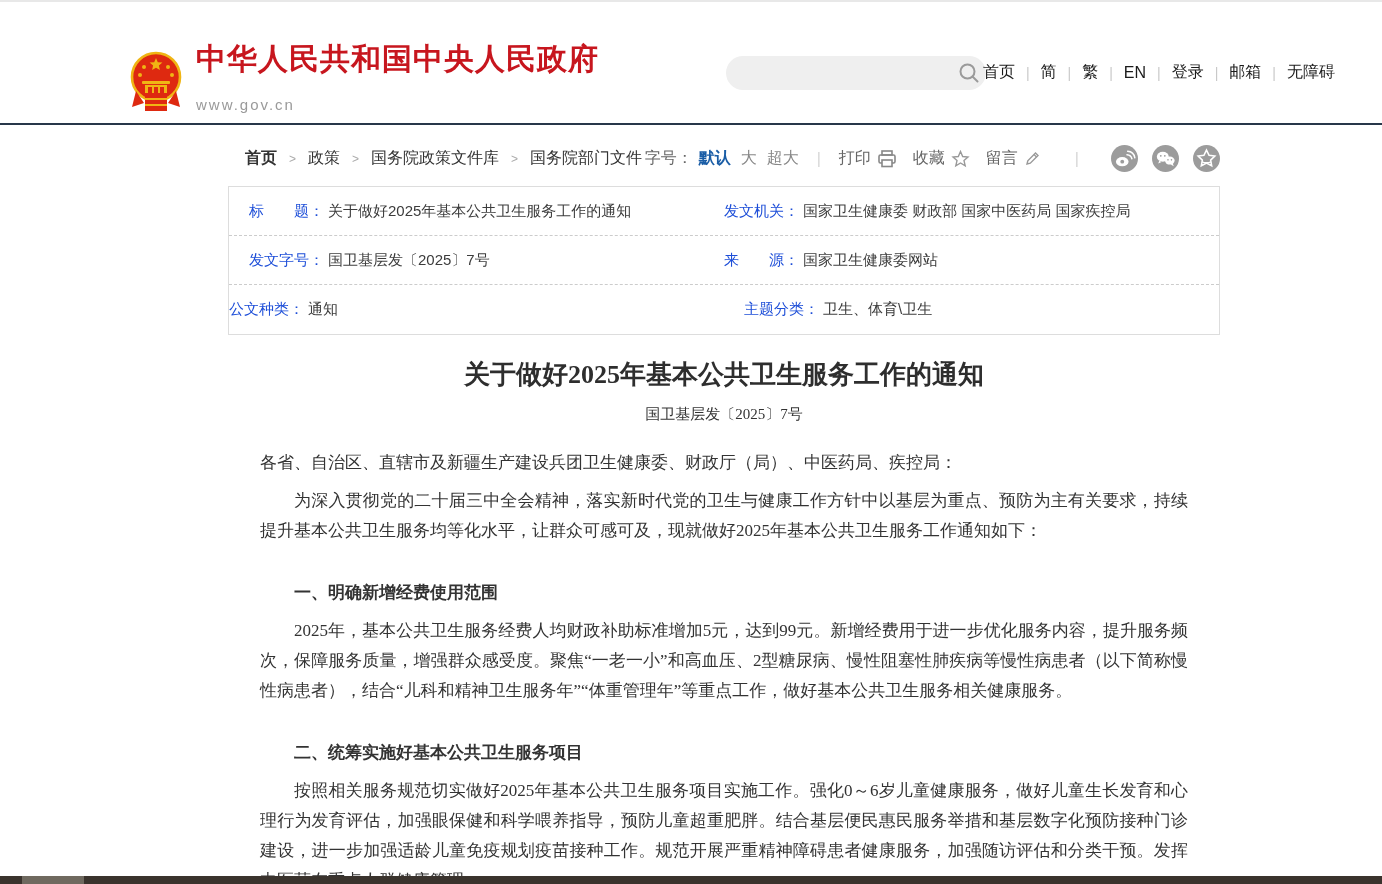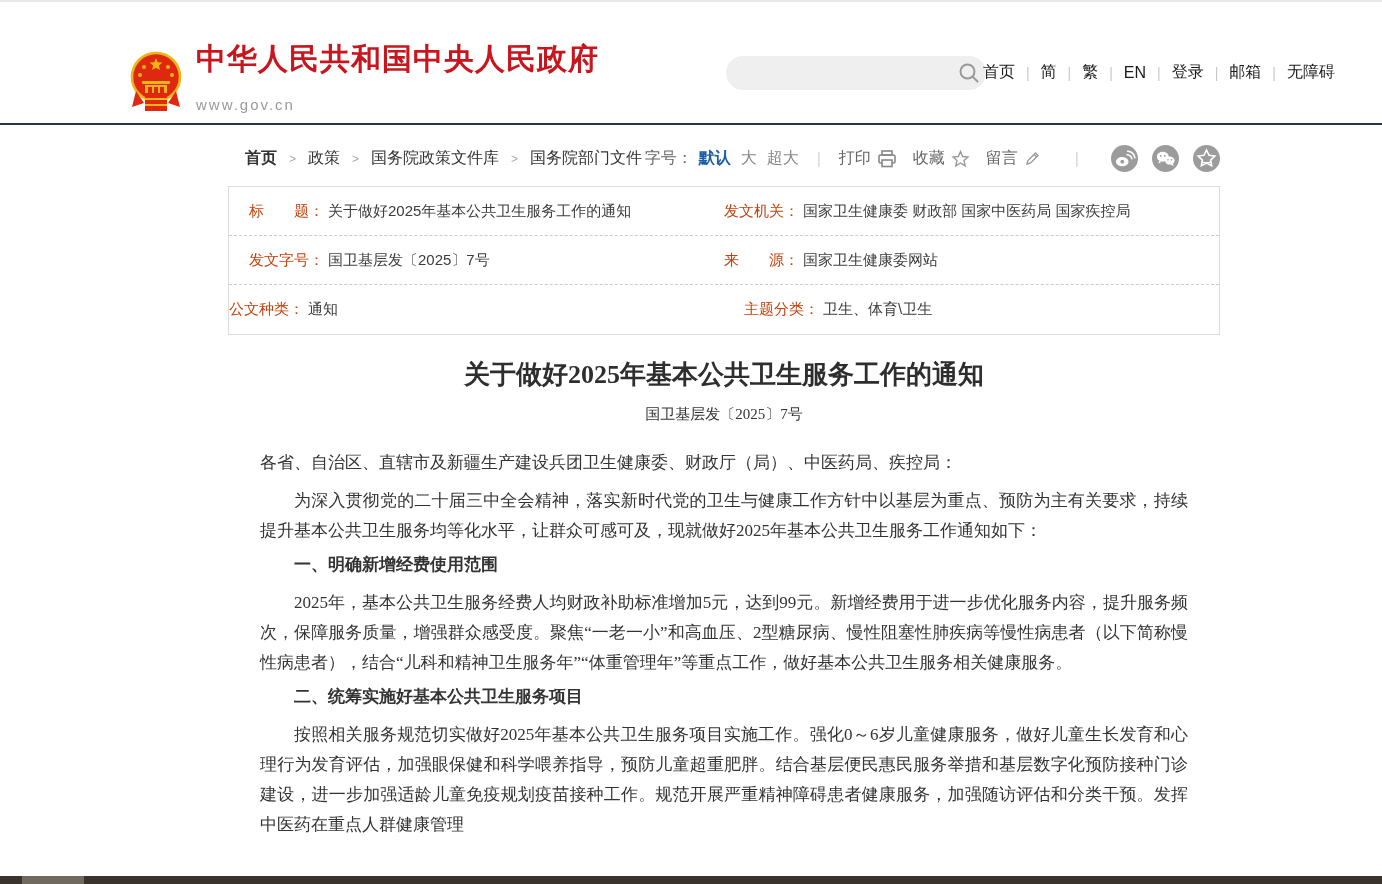--- a/index.html
+++ b/index.html
@@ -49,30 +49,30 @@
   .share-group { display:flex; align-items:center; }
   .share-group .circle-icon { margin-left:14px; cursor:pointer; display:inline-flex; }
 
   
   .meta-table { border:1px solid #ddd; background:#fff; }
   .meta-row { display:flex; height:49px; align-items:center; border-bottom:1px dashed #ccc; }
   .meta-row:last-child { border-bottom:none; }
   .meta-cell { display:flex; align-items:center; font-size:15px; }
   .meta-cell.c1 { width:495px; padding-left:20px; }
   .meta-cell.c2 { flex:1; }
-  .meta-label { color:#c2410c; white-space:pre; }
+  .meta-label { color:#1d4ed8; white-space:pre; }
   .meta-value { color:#3c3c3c; margin-left:4px; }
 
   
   .article { padding:0 32px; font-family:"Liberation Serif","DejaVu Serif",serif; }
   .article-title { text-align:center; font-size:26px; font-weight:bold; color:#2e2e2e; margin-top:22px; }
   .doc-num { text-align:center; font-size:15px; color:#333; margin-top:13px; }
   .para { font-size:17px; line-height:30px; color:#333; margin-top:8px; text-align:justify; }
   .para.indent { text-indent:2em; }
-  .para.heading { font-weight:bold; text-indent:2em; font-size:17px; margin-top:4px; }
+  .para.heading { font-weight:bold; text-indent:2em; font-size:17px; margin-top:32px; }
   .para.salutation { margin-top:24px; }
 
   
   .bottom-bar { position:absolute; left:0; bottom:0; width:1382px; height:8px; background:#3a332d; }
   .bottom-bar .thumb { position:absolute; left:22px; top:0; width:62px; height:8px; background:#6f695f; }
 </style>
 </head>
 <body>
 
 <div class="topline"></div>

